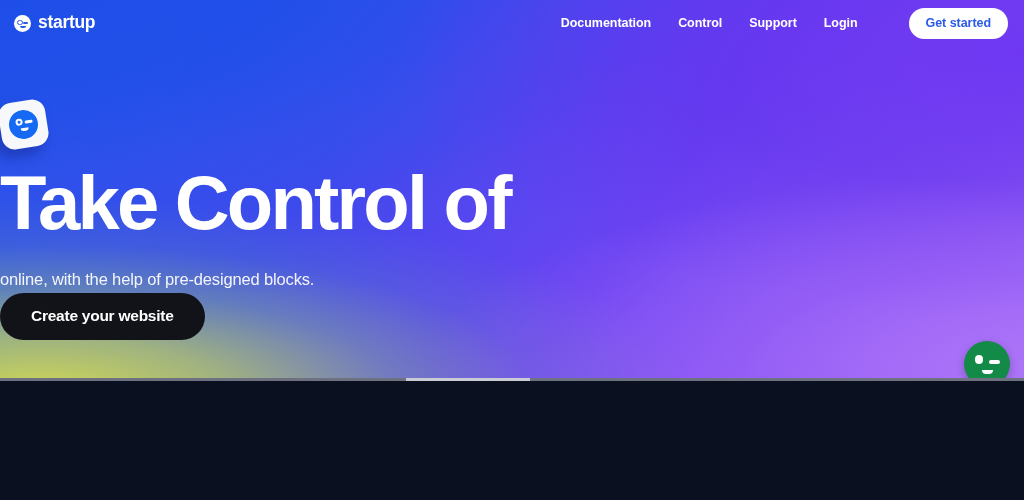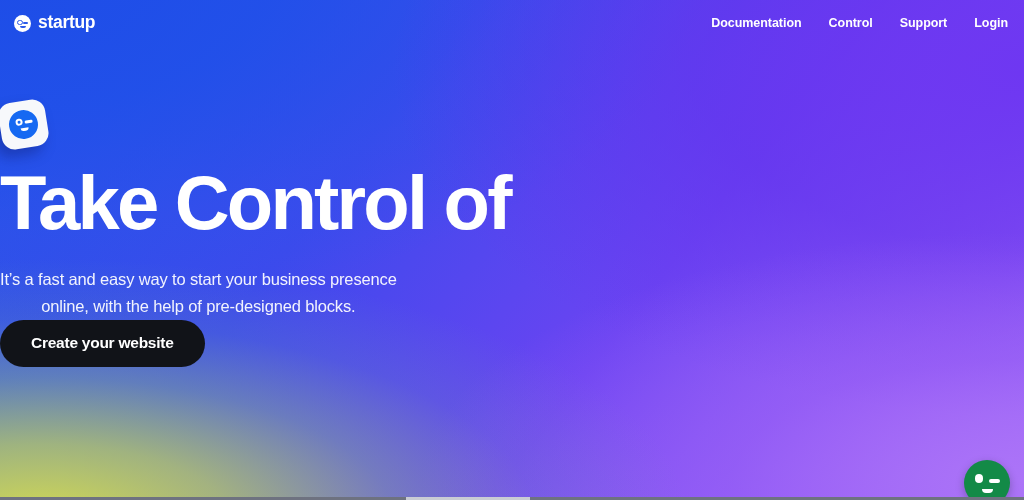--- a/index.html
+++ b/index.html
@@ -6,21 +6,21 @@
 
   html, body {
     width:1024px; height:500px;
     overflow:hidden;
     font-family:"Liberation Sans", sans-serif;
     background:#0b1020;
   }
 
   #hero {
     position:relative;
-    width:1024px; height:500px;
+    width:1024px; height:381px;
     overflow:hidden;
     background-color:#4b45ee;
     background-image:
       radial-gradient(115% 95% at 4% 104%,  rgba(219,226,74,0.95) 0%,  rgba(198,219,86,0.72) 16%, rgba(150,196,124,0.42) 30%, rgba(110,170,160,0.16) 42%, rgba(110,170,160,0) 55%),
       radial-gradient(95% 80% at 100% 96%,  rgba(172,116,248,0.95) 0%,  rgba(153,96,246,0.60) 30%, rgba(153,96,246,0) 62%),
       radial-gradient(95% 105% at 101% 14%, rgba(110,54,242,0.98) 0%,   rgba(99,50,238,0.62) 34%, rgba(99,50,238,0) 66%),
       radial-gradient(105% 105% at -4% -8%, rgba(29,76,231,1) 0%,       rgba(30,80,233,0.82) 30%, rgba(34,84,235,0.28) 52%, rgba(34,84,235,0) 70%),
       linear-gradient(128deg, #2a54e8 0%, #3d4aec 34%, #6b44f2 62%, #9a62f6 86%, #b07bf8 100%);
   }
 
@@ -189,40 +189,40 @@
           <span class="smile"></span>
       </span>
       <span id="brand-name">startup</span>
     </div>
 
     <div id="nav-links">
       <a class="nav-link" href="#">Documentation</a>
       <a class="nav-link" href="#">Control</a>
       <a class="nav-link" href="#">Support</a>
       <a class="nav-link" href="#">Login</a>
+      <button id="get-started">Get started</button>
     </div>
 
   </div>
 
   <div id="hero-content">
 
     <div id="hero-badge">
       <span class="plate"></span>
       <span class="disc"></span>
       <span class="ring"></span>
       <span class="bar"></span>
       <span class="smile"></span>
     </div>
 
     <h1 id="headline">
       <span class="line">Take Control of</span>
     </h1>
 
     <p id="subhead">
-      <span class="line">It’s a fast and easy way to start your business presence</span>
       <span class="line">online, with the help of pre-designed blocks.</span>
     </p>
 
     <button id="cta-button">Create your website</button>
 
   </div>
 
   <div id="chat-widget">
     <span class="ring"></span>
     <span class="bar"></span>

